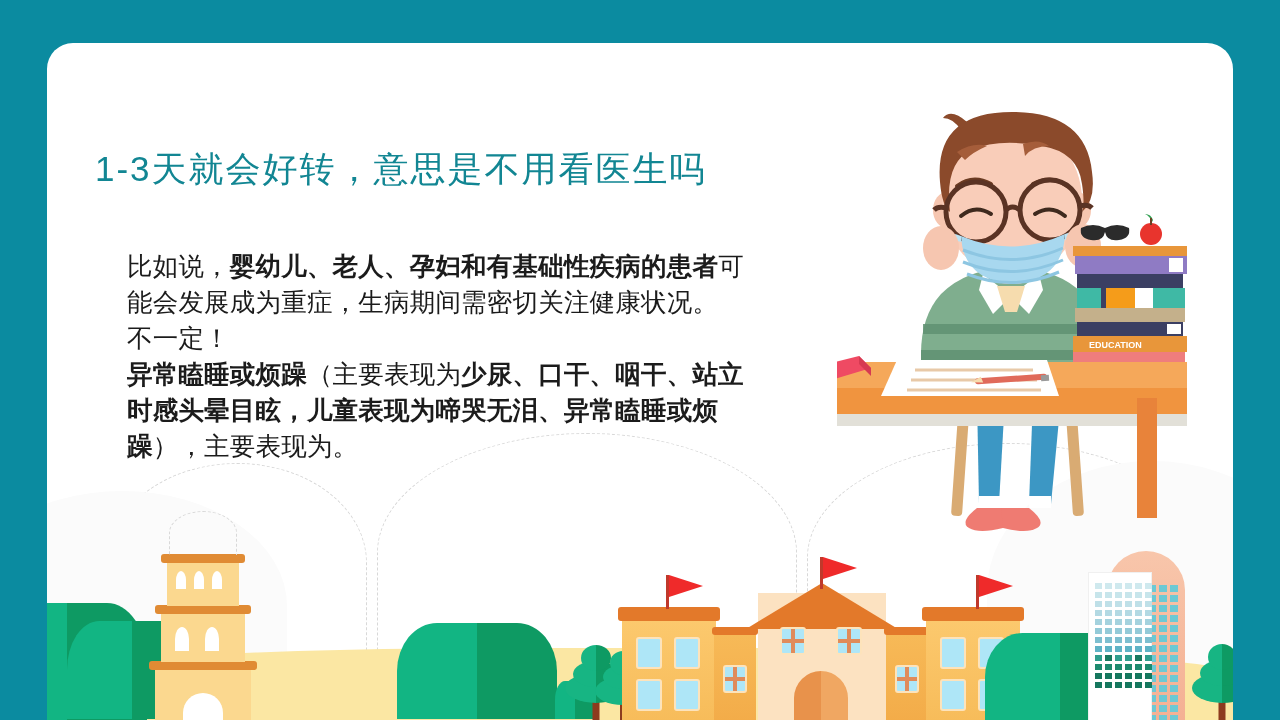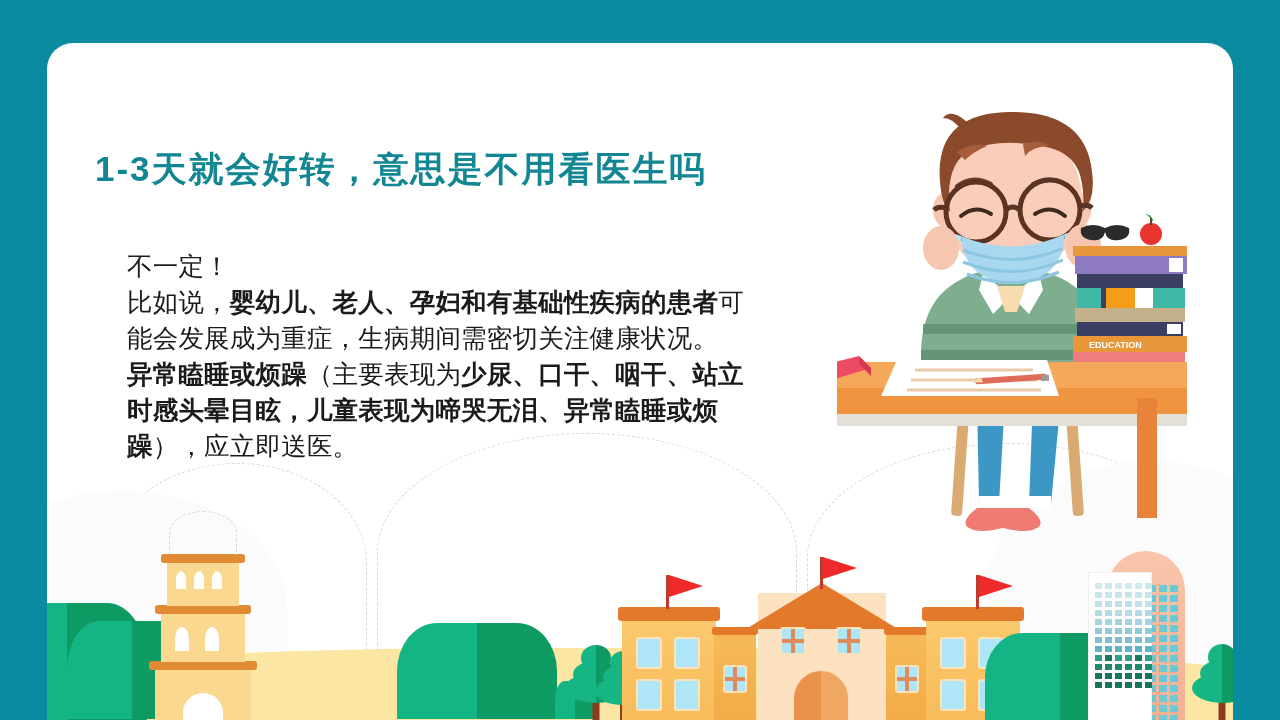--- a/index.html
+++ b/index.html
@@ -19,21 +19,21 @@
     left:47px; top:43px; right:47px; bottom:0;
     background:#ffffff;
     border-radius:26px 26px 0 0;
     overflow:hidden;
   }
   
   #title {
     position:absolute;
     left:48px; top:103px;
     font-size:35px;
-    font-weight:bold;
+    font-weight:normal;
     color:#128693;
     letter-spacing:2px;
     white-space:nowrap;
   }
   
   #body-copy {
     position:absolute;
     left:80px; top:205px;
     width:625px;
     font-size:25.5px;
@@ -548,19 +548,19 @@
           <circle cx="314" cy="136" r="11" fill="#e8342d"></circle>
           <path d="M314 126 q0 -8 -6 -10 q6 0 8 6" fill="#2f9e4f"></path>
           <rect x="313" y="120" width="2" height="7" fill="#6b4024"></rect>
         </g>
       </svg>
     </div>
 
     <h1 id="title">1-3天就会好转，意思是不用看医生吗</h1>
 
     <div id="body-copy">
+      <div><span>比如说，</span><b>婴幼儿、老人、孕妇和有基础性疾病的患者</b><span>可能会发展成为重症，生病期间需密切关注健康状况。</span></div>
       <div><span>不一定！</span></div>
-      <div><span>比如说，</span><b>婴幼儿、老人、孕妇和有基础性疾病的患者</b><span>可能会发展成为重症，生病期间需密切关注健康状况。</span></div>
-      <div><b>异常瞌睡或烦躁</b><span>（主要表现为</span><b>少尿、口干、咽干、站立时感头晕目眩，儿童表现为啼哭无泪、异常瞌睡或烦躁</b><span>），应立即送医。</span></div>
+      <div><b>异常瞌睡或烦躁</b><span>（主要表现为</span><b>少尿、口干、咽干、站立时感头晕目眩，儿童表现为啼哭无泪、异常瞌睡或烦躁</b><span>），主要表现为。</span></div>
     </div>
 
   </div>
 </div>
 
 </body></html>

